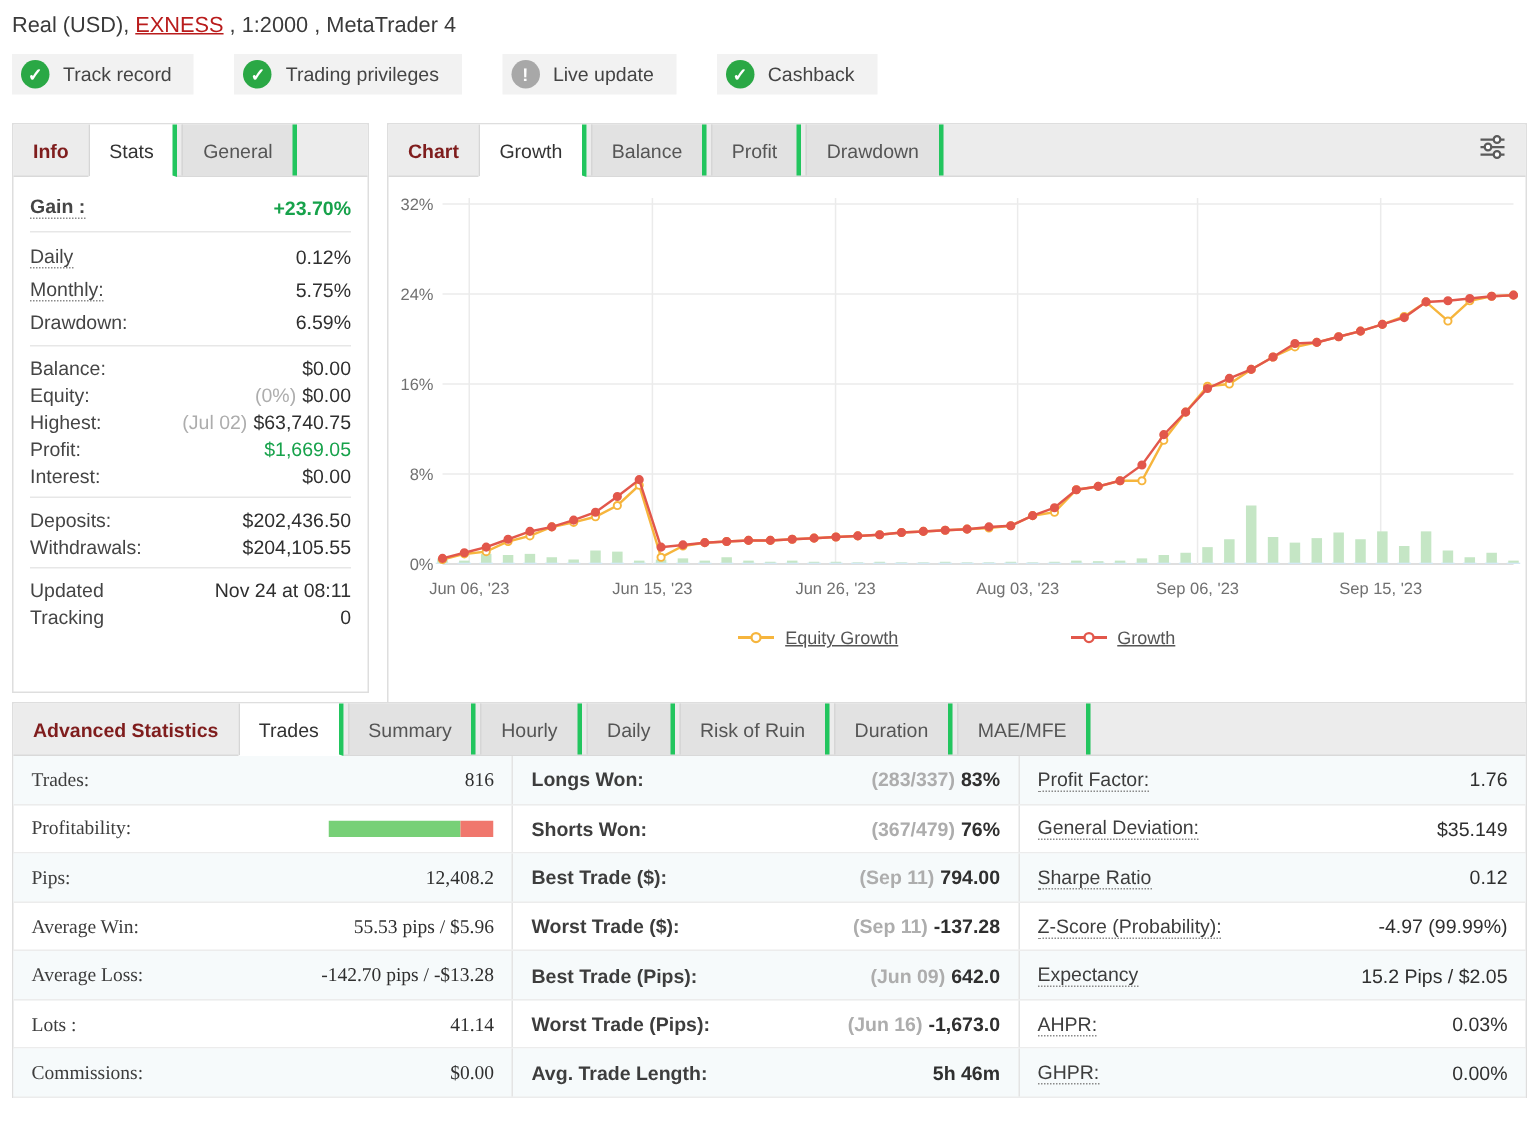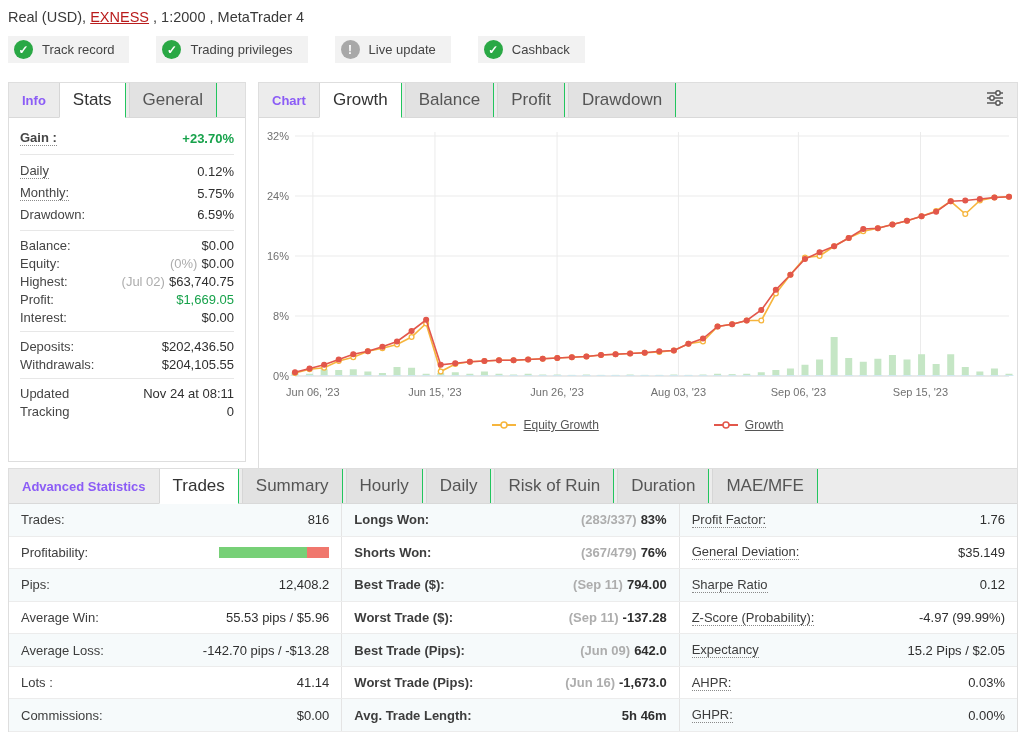--- a/index.html
+++ b/index.html
@@ -7,22 +7,22 @@
   .header-line{position:absolute;top:9px;left:8px;font-size:14.5px;color:#3a3a3a;}
   .header-line a{color:#b91c1c;}
   .badges-row{position:absolute;top:36px;left:8px;display:flex;gap:27px;}
   .badge{display:flex;align-items:center;gap:9px;background:#f2f2f2;padding:4px 15px 4px 6px;font-size:13px;color:#444;cursor:pointer;}
   .badge-ic{width:19px;height:19px;border-radius:50%;color:#fff;display:flex;align-items:center;justify-content:center;font-size:12px;font-weight:bold;line-height:1;}
   .panel{position:absolute;border:1px solid #dedede;box-sizing:border-box;background:#fff;}
   .info-panel{left:8px;top:82px;width:238px;height:380px;}
   .chart-panel{left:258px;top:82px;width:760px;height:462px;}
   .stats-panel{left:8px;top:468px;width:1010px;height:264px;}
   .tabbar{height:34px;background:#ececec;border-bottom:1px solid #d9d9d9;display:flex;align-items:stretch;position:relative;}
-  .bar-title{padding:12px 13px;font-weight:bold;font-size:13px;color:#8b5cf6;display:flex;align-items:center;white-space:nowrap;}
-  .tab{padding:0 13px;font-size:17px;color:#555;display:flex;align-items:center;background:#e2e2e2;border-left:1px solid #d6d6d6;border-right:1px solid #22c55e;margin-right:3px;cursor:pointer;white-space:nowrap;}
+  .bar-title{padding:12px 13px;font-weight:bold;font-size:13px;color:#7f1d1d;display:flex;align-items:center;white-space:nowrap;}
+  .tab{padding:0 13px;font-size:13px;color:#555;display:flex;align-items:center;background:#e2e2e2;border-left:1px solid #d6d6d6;border-right:3px solid #22c55e;margin-right:3px;cursor:pointer;white-space:nowrap;}
   .tab.active{background:#fff;color:#333;margin-bottom:-1px;border-bottom:1px solid #fff;}
   .settings-btn{margin-left:auto;display:flex;align-items:center;padding:0 12px;cursor:pointer;}
   .info-body{padding:4px 11px;}
   .info-section{padding:5px 0;border-top:1px solid #e7e7e7;}
   .info-section:first-child{border-top:none;}
   .info-row{display:flex;justify-content:space-between;align-items:flex-end;font-size:13px;color:#3d3d3d;padding:3px 0;}
   .info-section.tight .info-row{padding:1.5px 0;}
   .lbl{color:#454545;}
   .lbl.dotted{border-bottom:1px dotted #8a8a8a;cursor:help;}
   .lbl.bold{font-weight:bold;}
@@ -31,21 +31,21 @@
   .val.bold{font-weight:bold;}
   .muted{color:#adadad;margin-right:4px;}
   .chart-body{position:relative;height:345px;}
   .chart-body svg{display:block;}
   .legend{position:absolute;left:0;right:0;top:300px;display:flex;justify-content:center;gap:115px;}
   .legend-item{display:flex;align-items:center;gap:7px;font-size:12px;color:#555;cursor:pointer;text-decoration:underline;}
   .stats-table{display:flex;flex-direction:column;height:228px;}
   .stats-row{display:flex;flex:1;border-bottom:1px solid #ececec;align-items:stretch;}
   .stats-row:nth-child(odd){background:#f6fafb;}
   .stats-cell{display:flex;justify-content:space-between;align-items:center;padding:0 12px;border-right:1px solid #e4e4e4;box-sizing:border-box;font-size:13px;}
-  .stats-cell.c0{width:334px;}
+  .stats-cell.c0{width:334px;font-family:Liberation Serif, serif;}
   .stats-cell.c1{width:338px;font-weight:bold;}
   .stats-cell.c2{width:338px;border-right:none;}
   .stats-cell .lbl{color:#3d3d3d;}
   .pbar{width:110px;height:11px;display:flex;overflow:hidden;}
   .pbar .w{height:100%;}
 </style>
 </head>
 <body>
 
 <div class="header-line"><span>Real (USD), </span><a href="#">EXNESS</a><span> , 1:2000 , MetaTrader 4</span></div>

